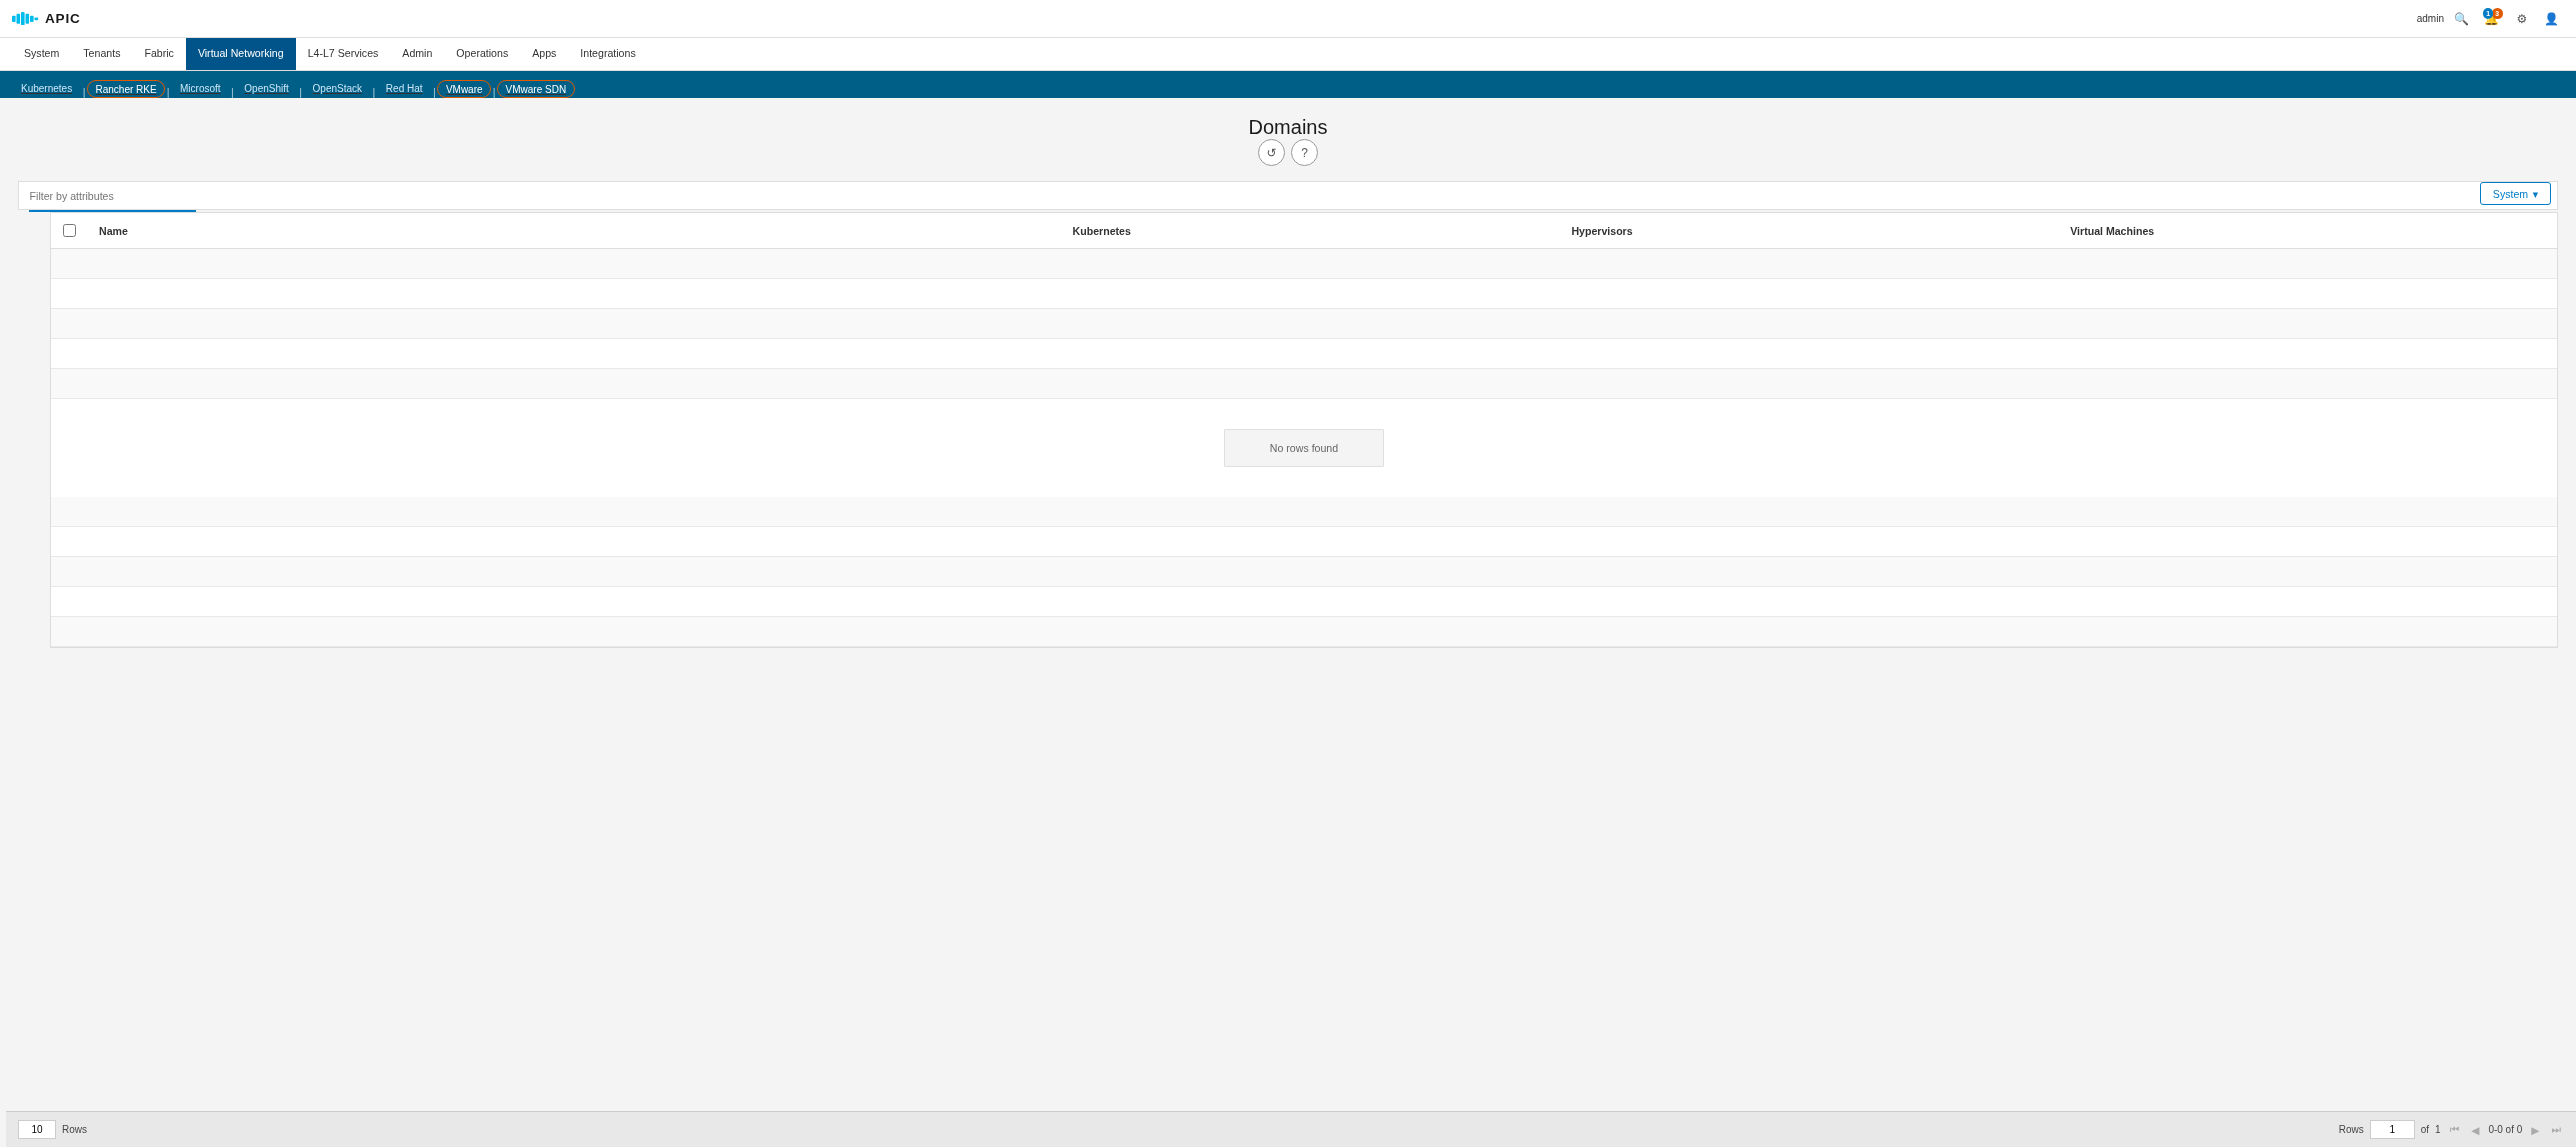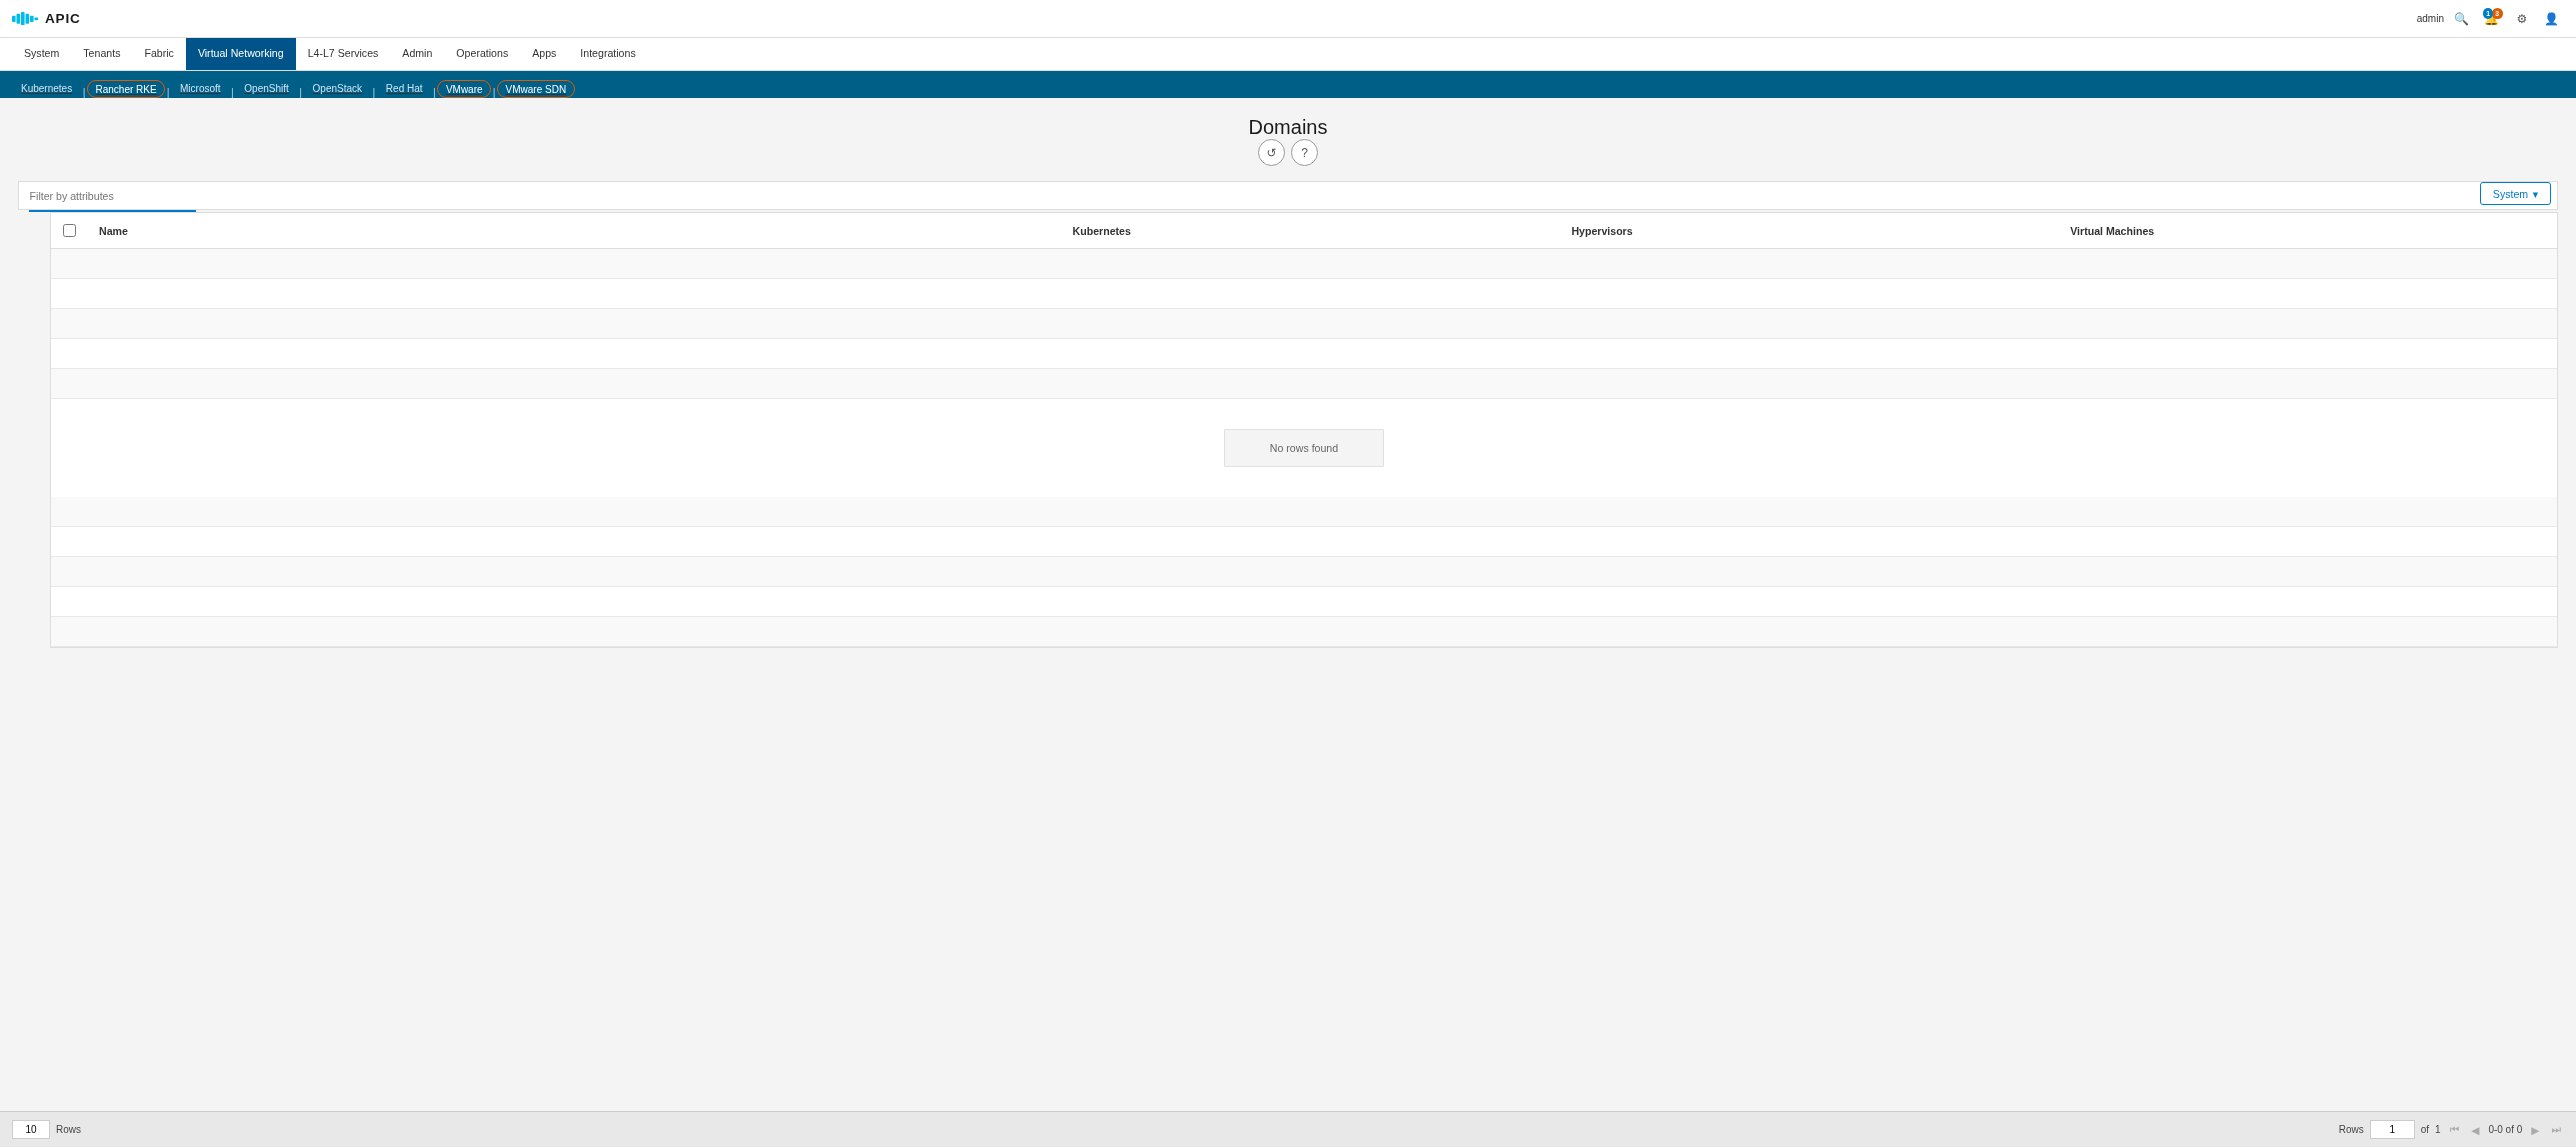--- a/index.html
+++ b/index.html
@@ -238,21 +238,21 @@
 
     
     .pagination-bar {
       display: flex;
       align-items: center;
       background: #e8e8e8;
       border-top: 0.8px solid #ccc;
       padding: 7.6px 12px;
       position: fixed;
       bottom: 0;
-      left: 0;
+      left: 6px;
       right: 0;
       height: 36px;
     }
     .rows-input {
       width: 38px;
       border: 0.8px solid #ccc;
       padding: 3px 4.5px;
       font-size: 10px;
       text-align: center;
     }

